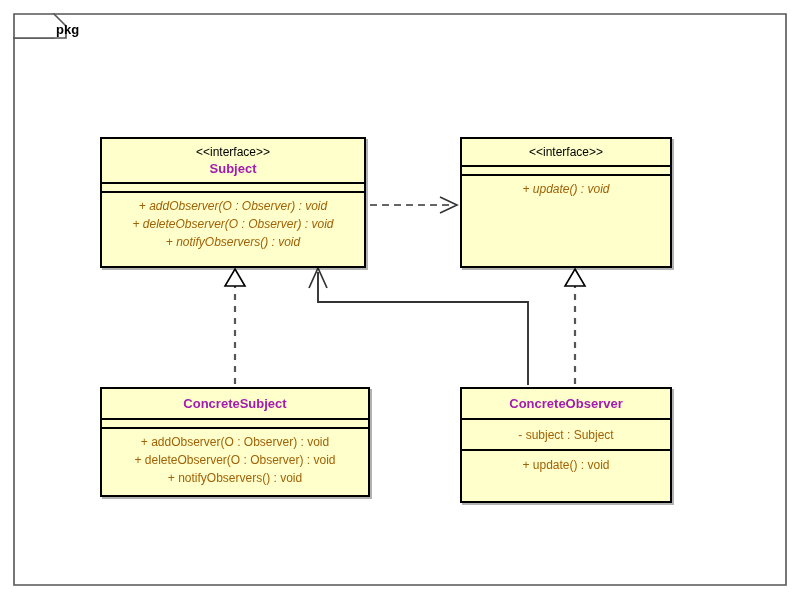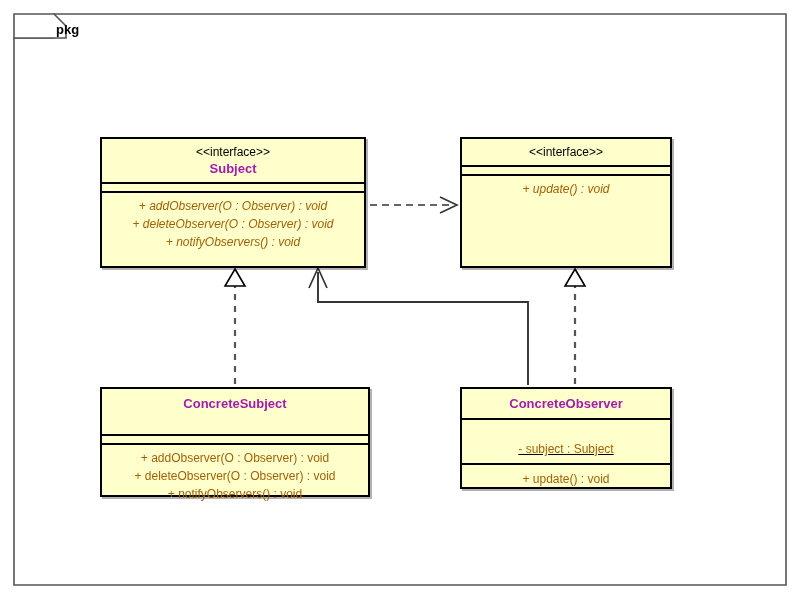--- a/index.html
+++ b/index.html
@@ -128,36 +128,36 @@
     <div class="compartment hdr">
       <div class="stereotype">&lt;&lt;interface&gt;&gt;</div>
     </div>
     <div class="compartment sep empty-compartment"></div>
     <div class="compartment sep member-list">
       <div class="member italic">+ update() : void</div>
     </div>
   </div>
 
   <div class="uml-box" style="left:100px; top:387px; width:270px; height:110px;">
-    <div class="compartment hdr" style="padding-top:6px; padding-bottom:22px;">
+    <div class="compartment hdr" style="padding-top:6px; padding-bottom:6px;">
       <div class="cls-name">ConcreteSubject</div>
     </div>
     <div class="compartment sep empty-compartment"></div>
     <div class="compartment sep member-list">
       <div class="member">+ addObserver(O : Observer) : void</div>
       <div class="member">+ deleteObserver(O : Observer) : void</div>
       <div class="member">+ notifyObservers() : void</div>
     </div>
   </div>
 
-  <div class="uml-box" style="left:460px; top:387px; width:212px; height:102px;">
+  <div class="uml-box" style="left:460px; top:387px; width:212px; height:116px;">
     <div class="compartment hdr" style="padding-top:6px; padding-bottom:6px;">
       <div class="cls-name">ConcreteObserver</div>
     </div>
-    <div class="compartment sep member-list" style="padding-top:20px; padding-bottom:5px;text-decoration:underline;">
+    <div class="compartment sep member-list" style="padding-top:6px; padding-bottom:5px;">
       <div class="member">- subject : Subject</div>
     </div>
     <div class="compartment sep member-list" style="padding-top:5px;">
       <div class="member">+ update() : void</div>
     </div>
   </div>
 
 </div>
 
 </body></html>

